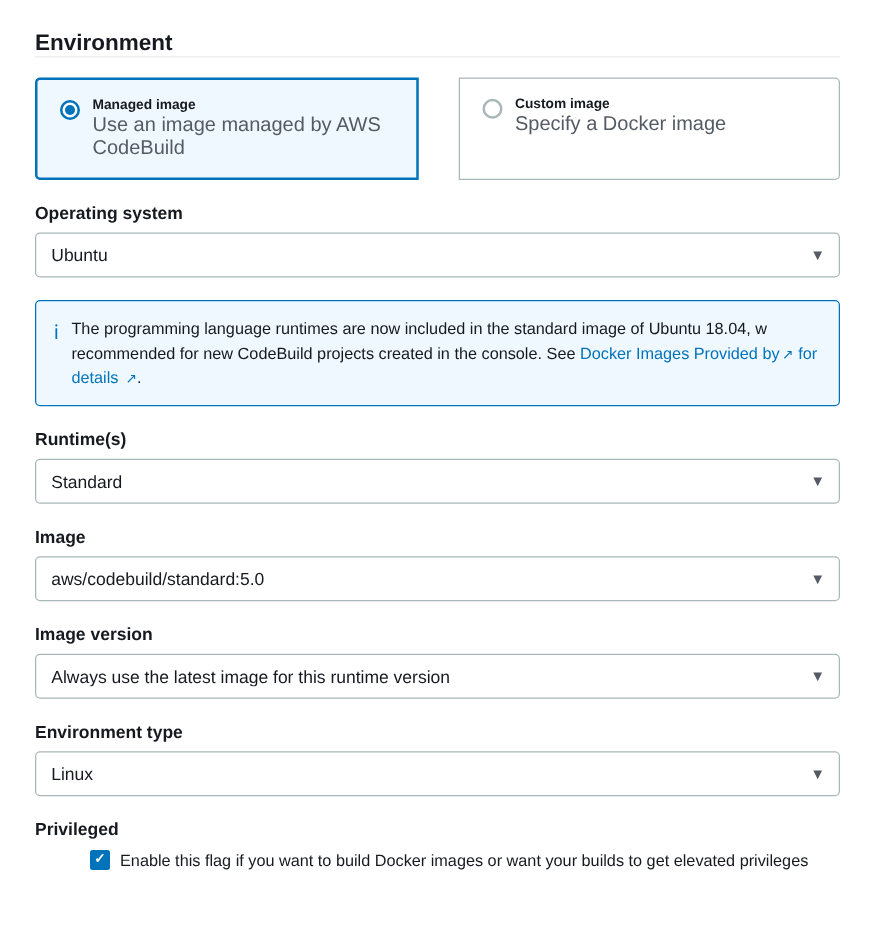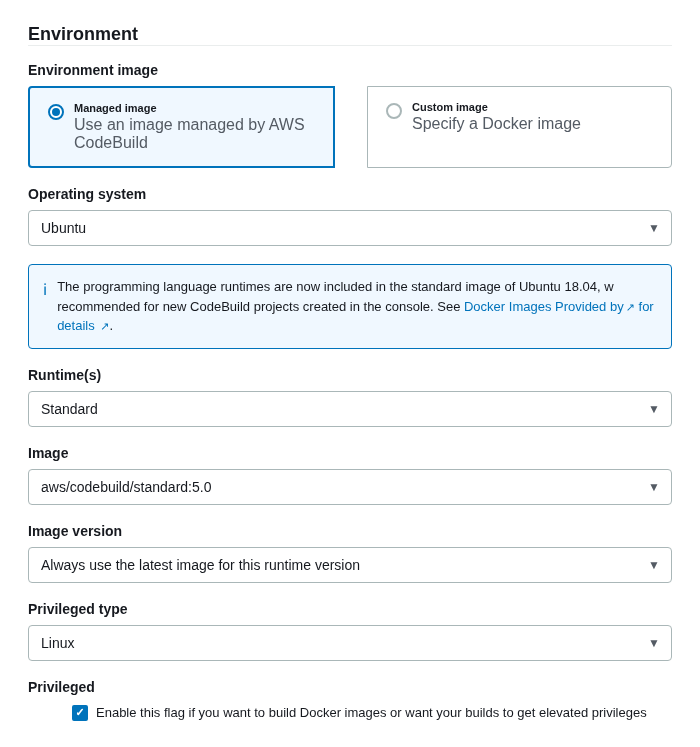--- a/index.html
+++ b/index.html
@@ -151,21 +151,21 @@
       text-decoration: none;
     }
     .external-icon {
       display: inline-block;
       font-size: 11px;
       margin-left: 2px;
     }
     
     .checkbox-row {
       display: flex;
-      align-items: center;
+      align-items: flex-start;
       gap: 8px;
       margin-top: 8px;
       padding-left: 44px;
     }
     .checkbox-box {
       width: 16px;
       height: 16px;
       border: 2px solid #0073bb;
       background: #0073bb;
       border-radius: 2px;
@@ -190,21 +190,20 @@
     }
   </style>
 </head>
 <body>
 
 <div class="page">
 
   <h2 class="section-title">Environment</h2>
 
   <div class="field-group">
-    <div class="field-label">Environment image</div>
     <div class="image-options">
 
       <div class="image-option selected">
         <div class="radio-circle checked"></div>
         <div class="image-option-text">
           <span class="image-option-title">Managed image</span>
           <span class="image-option-desc">Use an image managed by AWS CodeBuild</span>
         </div>
       </div>
 
@@ -264,21 +263,21 @@
     <div class="field-label">Image version</div>
     <div class="select-wrapper">
       <select class="select-field">
         <option selected="">Always use the latest image for this runtime version</option>
       </select>
       <span class="select-arrow">▼</span>
     </div>
   </div>
 
   <div class="field-group">
-    <div class="field-label">Privileged type</div>
+    <div class="field-label">Environment type</div>
     <div class="select-wrapper">
       <select class="select-field">
         <option selected="">Linux</option>
         <option>Linux GPU</option>
         <option>ARM</option>
       </select>
       <span class="select-arrow">▼</span>
     </div>
   </div>
 

